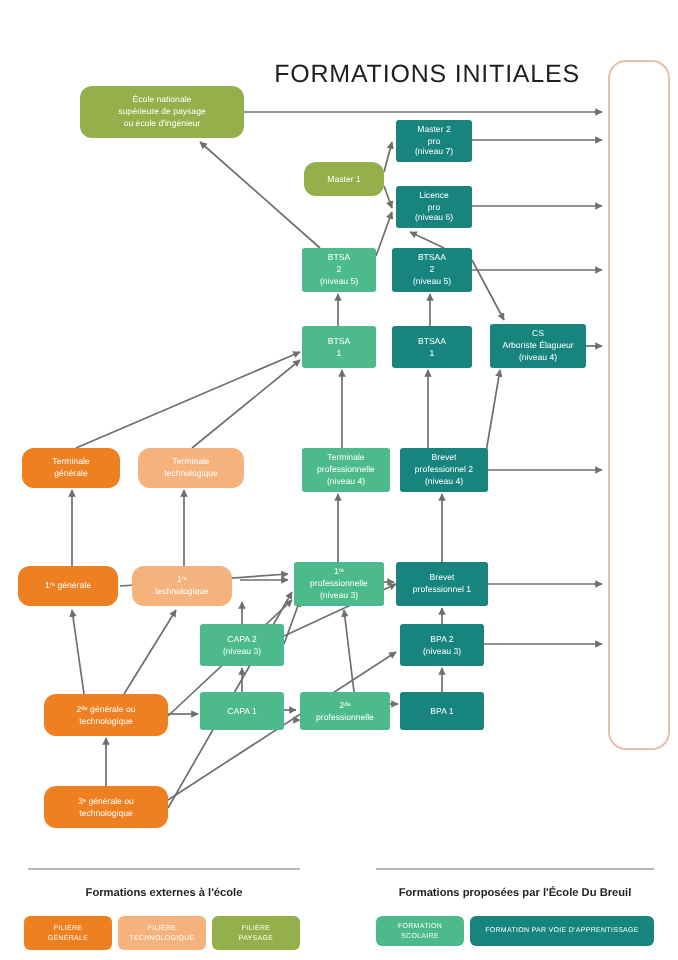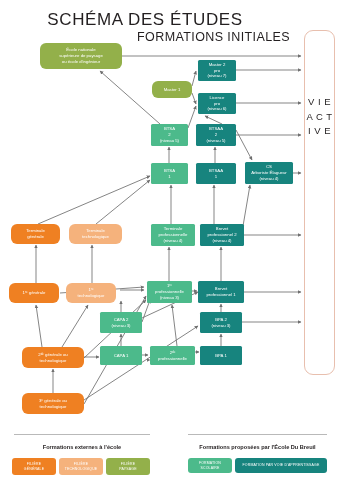--- a/index.html
+++ b/index.html
@@ -86,21 +86,20 @@
     padding:1px;
     white-space:pre-line;
   }
   svg.links { position:absolute; left:0; top:0; width:339px; height:480px; z-index:1; }
 </style>
 </head>
 <body>
 
 <div id="stage">
 
-  <div class="title1">SCHÉMA DES ÉTUDES</div>
   <div class="title2">FORMATIONS INITIALES</div>
 
   <svg class="links" viewBox="0 0 339 480">
     <defs>
       <marker id="ar" markerWidth="5" markerHeight="5" refX="4" refY="2.2" orient="auto" markerUnits="strokeWidth">
         <path d="M0,0 L4.4,2.2 L0,4.4 z" fill="#6f6f6f"></path>
       </marker>
     </defs>
     <g stroke="#6f6f6f" stroke-width="0.85" fill="none" marker-end="url(#ar)">
 
@@ -155,30 +154,20 @@
       <path d="M142,318 L198,292"></path>
       <path d="M142,322 L150,300"></path>
       <path d="M120,290 L144,290"></path>
       <path d="M60,293 L144,287"></path>
       <path d="M150,360 L150,360"></path>
       <path d="M177,346 L172,305"></path>
     </g>
   </svg>
 
   <div class="vie-panel"></div>
-  <div class="vie-text">V
-I
-E
-
-A
-C
-T
-I
-V
-E</div>
 
   <div id="nodes-host">
       <div class="node c-olive r-round" style="left: 40px; top: 43px; width: 82px; height: 26px;">École nationale
 supérieure de paysage
 ou école d'ingénieur</div>
       <div class="node c-olive r-round" style="left: 152px; top: 81px; width: 40px; height: 17px;">Master 1</div>
       <div class="node c-teal r-sharp" style="left: 198px; top: 60px; width: 38px; height: 21px;">Master 2
 pro
 (niveau 7)</div>
       <div class="node c-teal r-sharp" style="left: 198px; top: 93px; width: 38px; height: 21px;">Licence

